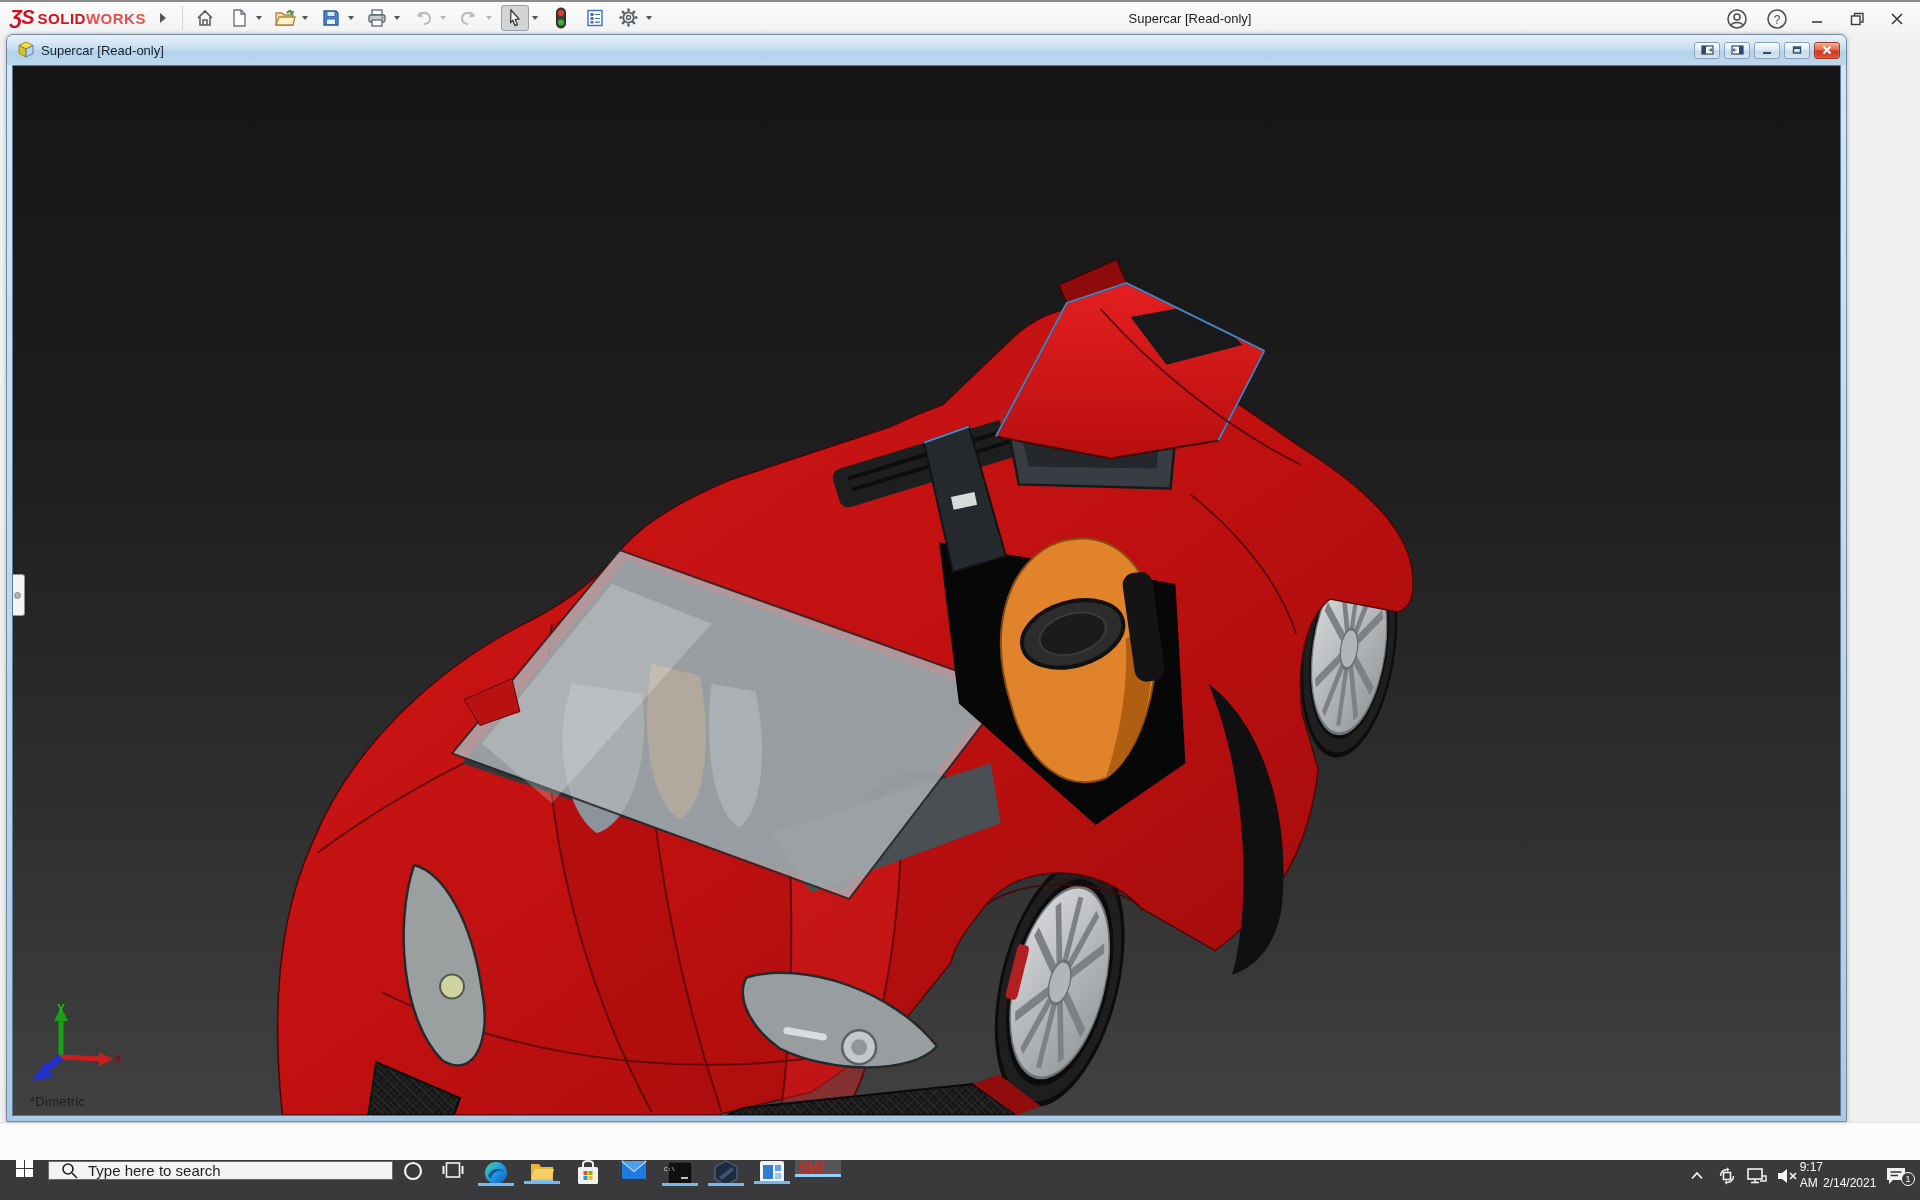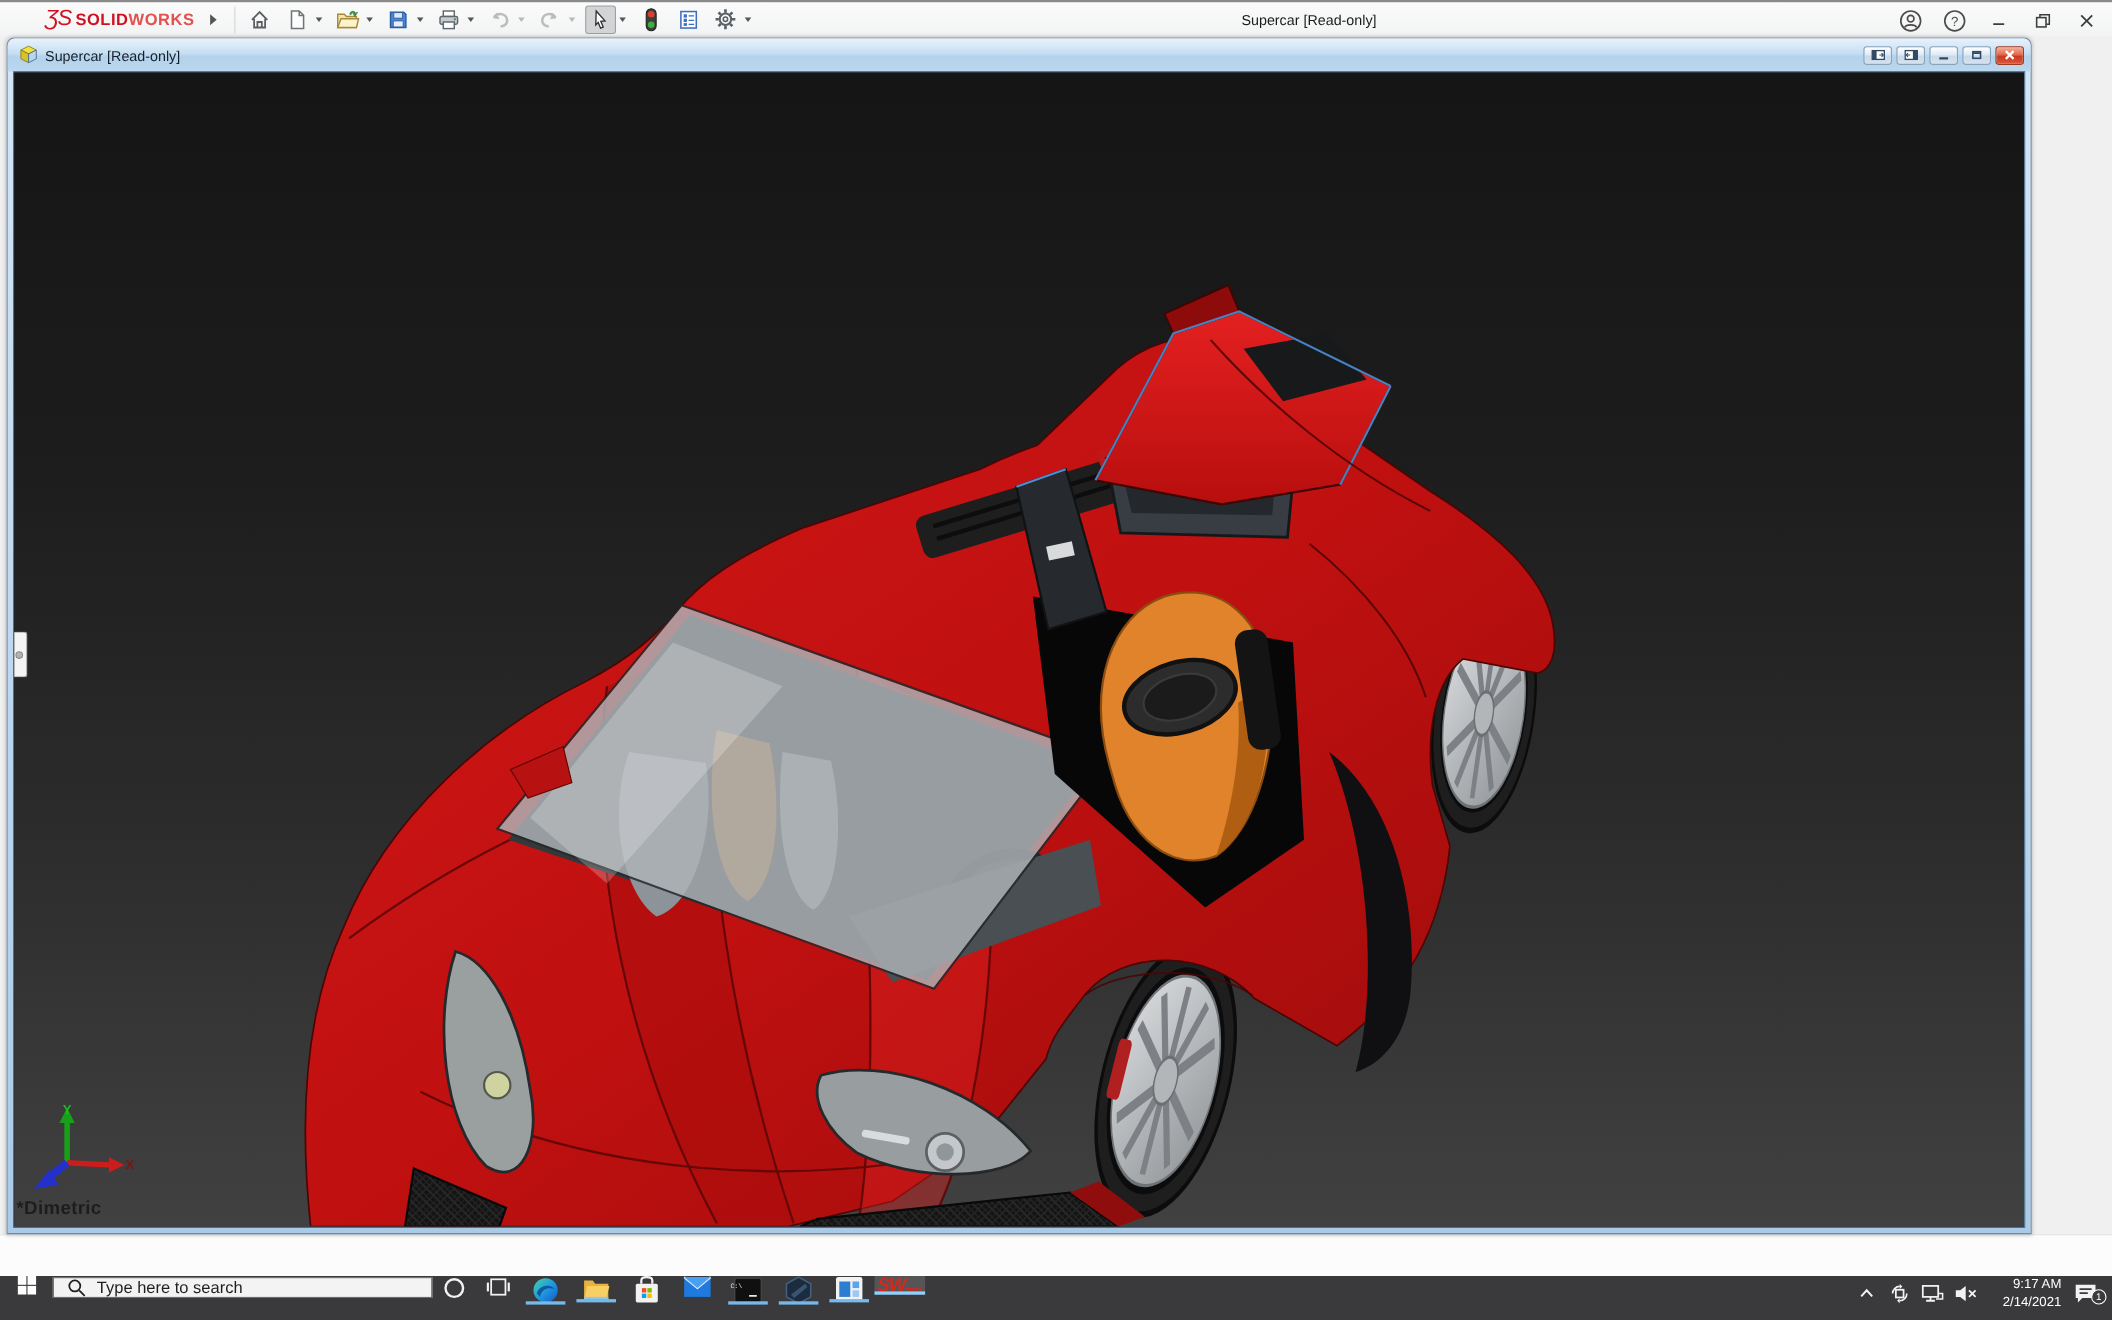--- a/index.html
+++ b/index.html
@@ -4,21 +4,21 @@
 <style>
   * { margin:0; padding:0; box-sizing:border-box; }
   html,body { width:1920px; height:1200px; overflow:hidden; font-family:"Liberation Sans", sans-serif; }
   .screen { position:relative; width:1920px; height:1200px; background:#f0f0f0; }
 
   
   .titlebar { position:absolute; top:0; left:0; right:0; height:33px;
     background:linear-gradient(#fbfbfb,#f2f3f4); border-top:2px solid #8a8a8a;
     display:flex; align-items:center; }
   .brand { display:flex; align-items:baseline; padding:0 6px 0 10px; cursor:default; }
-  .brand .mark { font-style:italic; font-weight:normal; font-size:20px; color:#d0111f; letter-spacing:-1px; margin-right:4px;margin-left:31px; }
+  .brand .mark { font-style:italic; font-weight:bold; font-size:20px; color:#d0111f; letter-spacing:-1px; margin-right:4px; }
   .brand .solid { font-weight:bold; font-size:15px; color:#d0111f; letter-spacing:.5px; }
   .brand .works { font-weight:700; font-size:15px; color:#e2514f; letter-spacing:.5px; }
   .menu-arrow { width:0; height:0; border-left:6px solid #555; border-top:5px solid transparent; border-bottom:5px solid transparent; margin:0 8px; }
   .tb-sep { width:1px; height:24px; background:#d4d4d4; margin:0 8px; }
   .tbtn { width:28px; height:26px; display:flex; align-items:center; justify-content:center; border-radius:3px; }
   .tbtn svg { display:block; }
   .tbtn.pressed { background:#d2d4d6; border:1px solid #9aa0a6; }
   .caret { width:12px; height:26px; display:flex; align-items:center; justify-content:center; }
   .caret::after { content:""; width:0; height:0; border-left:3.5px solid transparent; border-right:3.5px solid transparent; border-top:4px solid #555; }
   .caret.dis::after { border-top-color:#b9b9b9; }
@@ -44,40 +44,40 @@
     box-shadow:inset 0 0 1px #fff; }
   .dbtn.close { background:linear-gradient(#f4b09a,#e2674a 45%,#cc3a1e 55%,#d9543a); border-color:#9c3a22; }
   .doc-client { position:absolute; left:5px; right:5px; top:30px; bottom:5px; background:#0e0e0e; border:1px solid #5d7astre9; border:1px solid #5d7a95; }
   .viewport { position:absolute; inset:0; overflow:hidden;
     background:linear-gradient(#151515 0%,#1d1d1d 35%,#2e2e2e 70%,#414141 100%); }
   .car-svg { position:absolute; inset:0; width:100%; height:100%; }
   .feature-tab { position:absolute; left:-2px; top:508px; width:14px; height:42px; background:#f4f4f4;
     border:1px solid #8f8f8f; border-left:none; border-radius:0 3px 3px 0; display:flex; align-items:center; justify-content:center; }
   .feature-tab .dot { width:7px; height:7px; border-radius:50%; background:#b3b3b3; border:1px solid #8a8a8a; }
   .triad { position:absolute; left:14px; bottom:30px; }
-  .view-label { position:absolute; left:2px; bottom:6px; font-size:17px; font-weight:bold; color:#1d1d1d; letter-spacing:.3px; }
+  .view-label { position:absolute; left:17px; bottom:6px; font-size:13px; font-weight:normal; color:#1d1d1d; letter-spacing:.3px; }
 
   
   .taskbar { position:absolute; left:0; right:0; bottom:0; height:40px; background:#3a3a3c; display:flex; align-items:flex-start; }
   .tb-cell { width:46px; display:flex; align-items:center; justify-content:center; position:relative; }
   .tb-cell.narrow { width:40px; }
   .start { width:48px; }
   .search-box { width:345px; background:#f3f3f3; border:1px solid #6a6a6a; display:flex; align-items:center; gap:10px; padding:0 12px; margin:1px 0; }
   .search-box input { border:none; outline:none; background:transparent; font-size:15px; color:#1f1f1f; width:260px; font-family:"Liberation Sans",sans-serif; }
   .search-box input::placeholder { color:#1f1f1f; opacity:1; }
   .underline { position:absolute; left:5px; right:5px; bottom:0; height:3px; background:#76b9ed; }
   .tb-cell.active { background:rgba(255,255,255,.14); }
   .tb-cell.active .underline { left:0; right:0; background:#8fd0ff; }
   .sw-logo { display:flex; flex-direction:row; align-items:center; line-height:1; }
   .sw-logo .sw { color:#d6281c; font-weight:bold; font-style:italic; font-size:17px; letter-spacing:-1px; }
   .sw-logo .yr { color:#d6281c; font-weight:bold; font-size:7px; margin-top:-2px; align-self:flex-end; }
   .cmd-label { position:absolute; top:6px; left:7px; color:#e8e8e8; font-size:6px; font-family:"Liberation Mono",monospace; }
   .tray { margin-left:auto; display:flex; align-items:stretch; padding-right:4px; }
   .tray-cell { display:flex; align-items:center; justify-content:center; width:30px; position:relative; }
-  .clock { width:74px; display:flex; flex-direction:column; align-items:flex-end; justify-content:center; color:#ffffff; font-size:12px; line-height:1.3; padding-right:2px; }
+  .clock { width:74px; display:flex; flex-direction:row; align-items:flex-end; justify-content:center; color:#ffffff; font-size:12px; line-height:1.3; padding-right:2px; }
   .badge { position:absolute; right:1px; bottom:5px; width:14px; height:14px; border:1.5px solid #fff; border-radius:50%; background:#3a3a3c;
     color:#fff; font-size:9px; display:flex; align-items:center; justify-content:center; }
 </style>
 </head>
 <body>
 
 <div class="screen">
 
   <div class="titlebar">
     <div class="brand">

